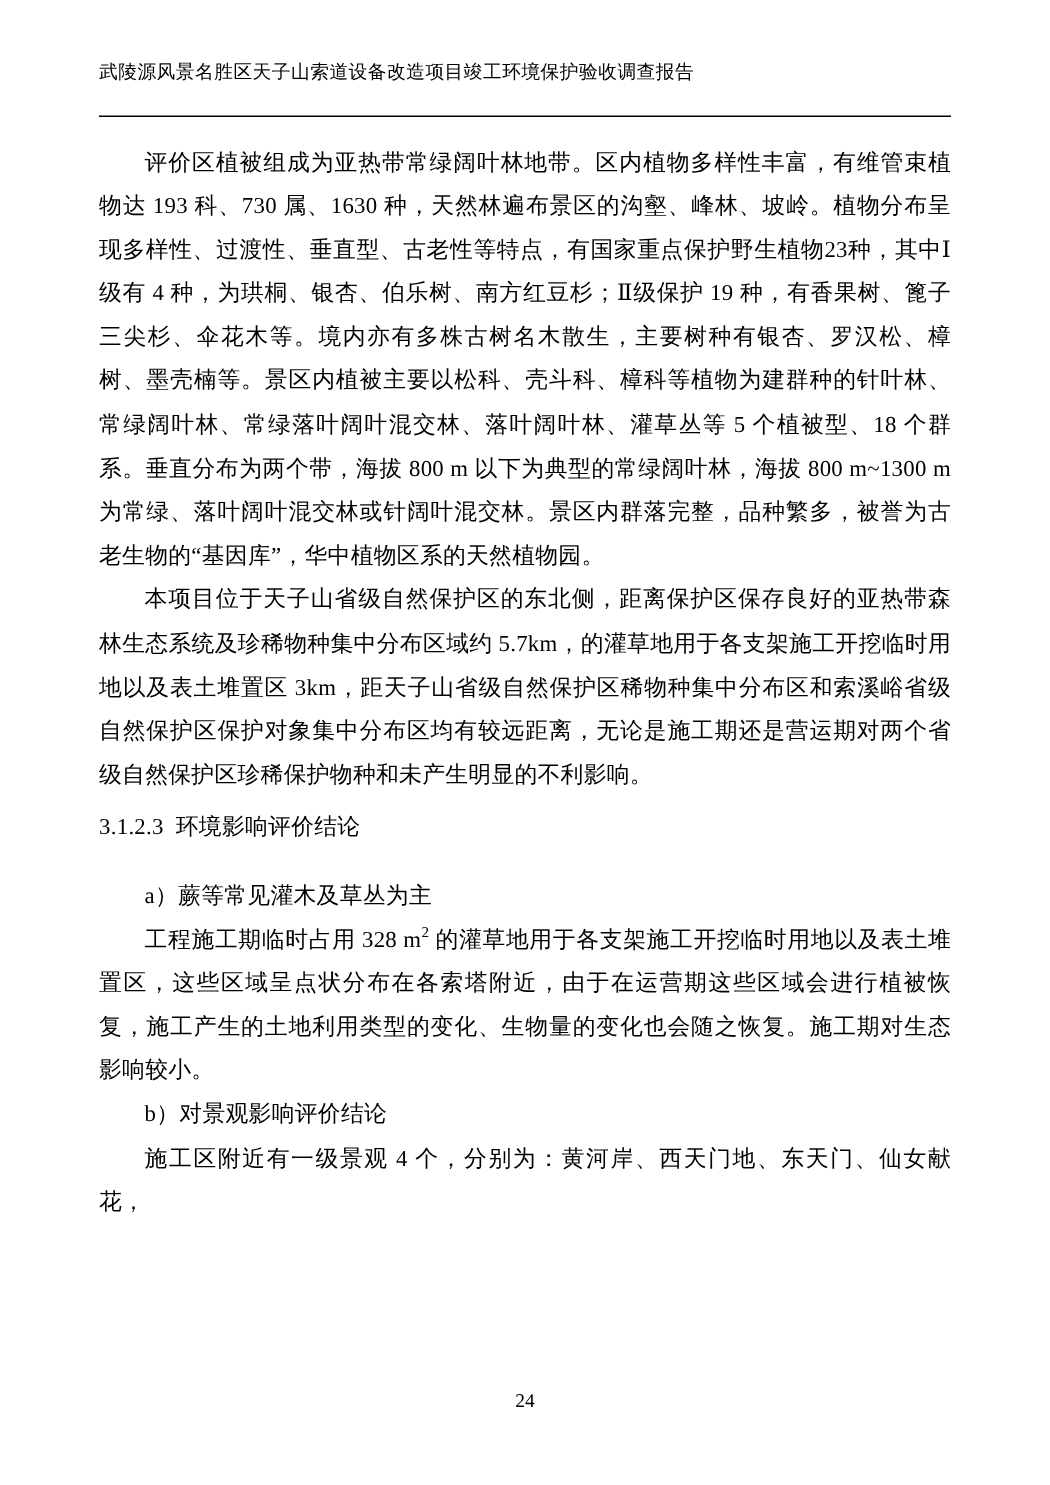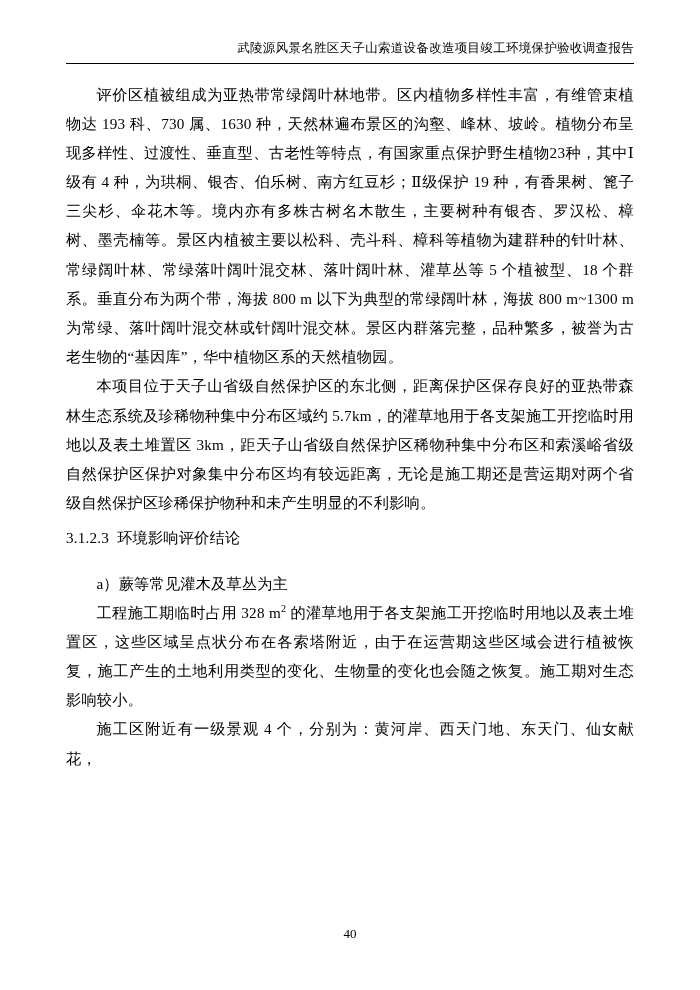--- a/index.html
+++ b/index.html
@@ -19,25 +19,25 @@
     box-sizing: border-box;
     overflow: hidden;
   }
   .content {
     position: absolute;
     left: 66px;
     top: 40px;
     width: 568px;
   }
   .header {
-    text-align: right;
+    text-align: left;
     font-size: 12.5px;
     line-height: 1.4;
     letter-spacing: 0.3px;
-    padding-bottom: 5px;
+    padding-bottom: 19px;
     color: #000;
   }
   .header-rule {
     border: 0;
     border-top: 1px solid #000;
     margin: 0 0 16px 0;
     height: 0;
   }
   p.body-text {
     font-size: 15.2px;
@@ -87,19 +87,20 @@
     <p class="body-text indent">本项目位于天子山省级自然保护区的东北侧，距离保护区保存良好的亚热带森林生态系统及珍稀物种集中分布区域约 5.7km，的灌草地用于各支架施工开挖临时用地以及表土堆置区 3km，距天子山省级自然保护区稀物种集中分布区和索溪峪省级自然保护区保护对象集中分布区均有较远距离，无论是施工期还是营运期对两个省级自然保护区珍稀保护物种和未产生明显的不利影响。</p>
 
     <div class="section-head">
       <span class="num">3.1.2.3</span><span>环境影响评价结论</span>
     </div>
 
     <p class="body-text indent">a）蕨等常见灌木及草丛为主</p>
 
     <p class="body-text indent" id="p5">工程施工期临时占用 328 m<sup>2</sup> 的灌草地用于各支架施工开挖临时用地以及表土堆置区，这些区域呈点状分布在各索塔附近，由于在运营期这些区域会进行植被恢复，施工产生的土地利用类型的变化、生物量的变化也会随之恢复。施工期对生态影响较小。</p>
 
+    <p class="body-text indent">b）对景观影响评价结论</p>
 
     <p class="body-text indent" id="p7">施工区附近有一级景观 4 个，分别为：黄河岸、西天门地、东天门、仙女献花，</p>
 
   </div>
 
-  <div class="page-number">40</div>
+  <div class="page-number">24</div>
 </div>
 
 </body></html>

